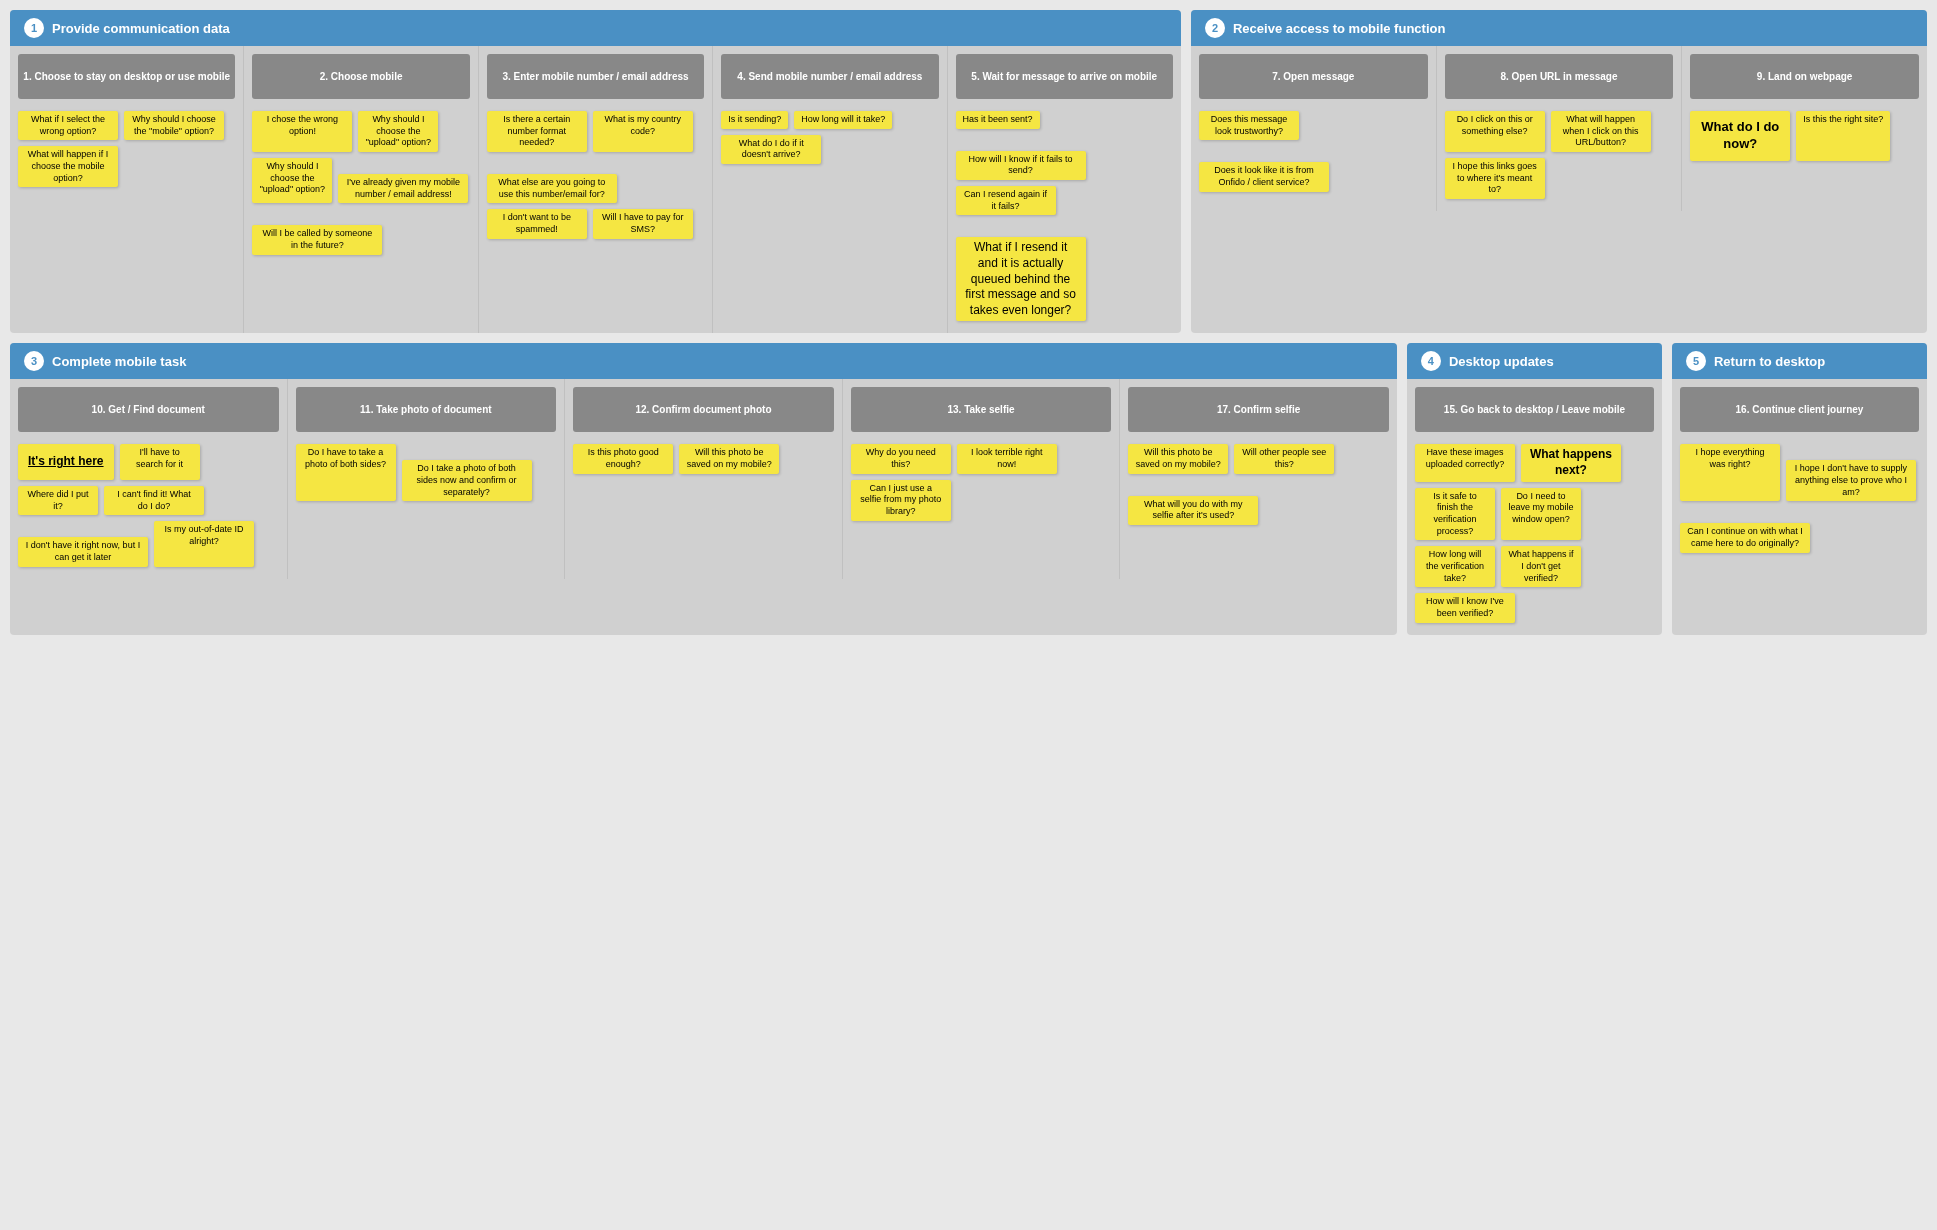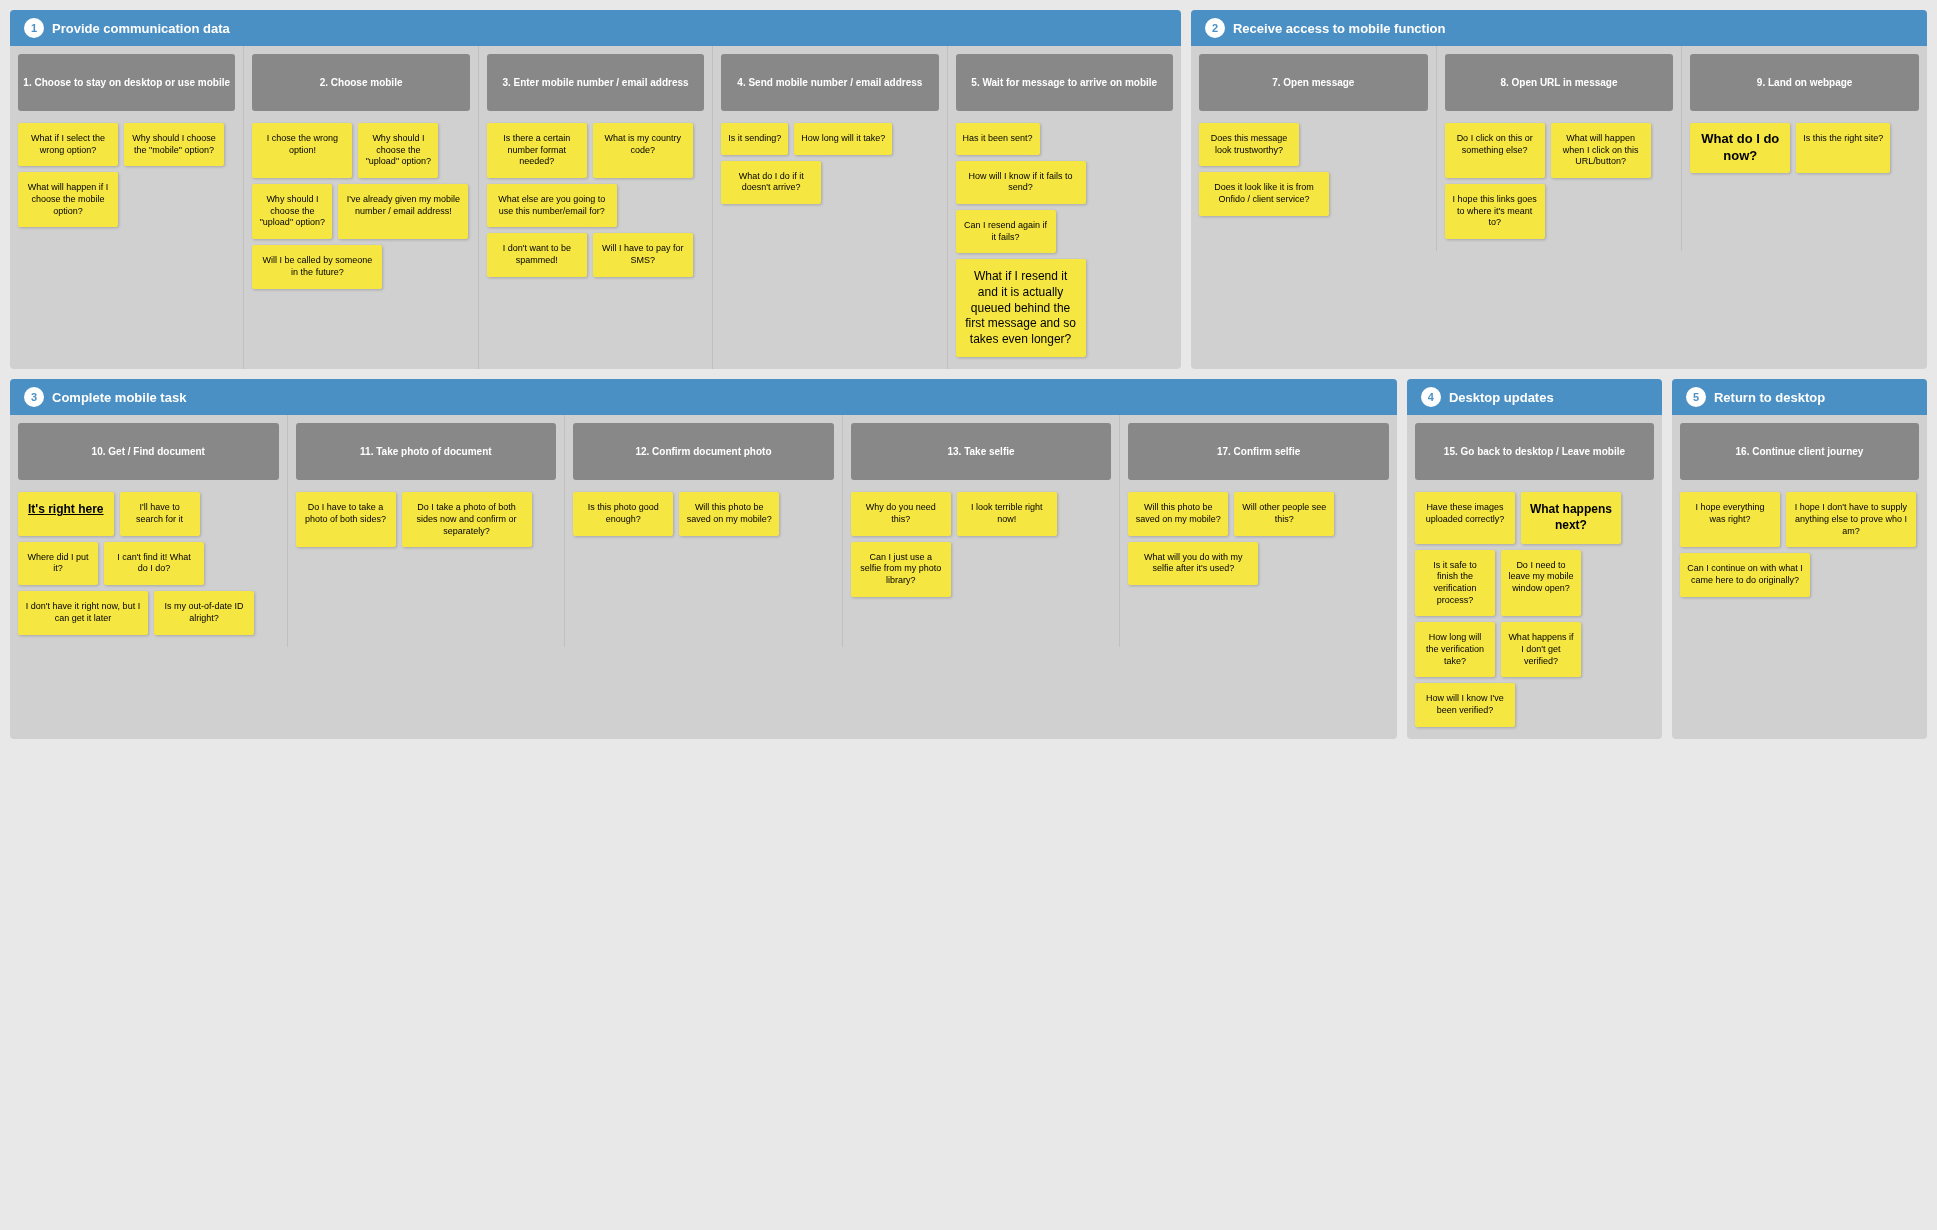--- a/index.html
+++ b/index.html
@@ -61,48 +61,48 @@
       padding: 8px;
       border-right: 1px solid #c0c0c0;
       min-height: 50px;
     }
     .column:last-child { border-right: none; }
 
     .column-header {
       background: #888;
       color: white;
       text-align: center;
-      padding: 22px 4px;
+      padding: 16px 4px;
       font-size: 10px;
       font-weight: bold;
       border-radius: 3px;
       margin-bottom: 8px;
       line-height: 1.3;
     }
 
     .sticky-notes-area {
       display: flex;
       flex-wrap: wrap;
       gap: 6px;
       padding: 4px 0;
     }
 
     .sticky {
       background: #f5e642;
-      padding: 10px 7px;
+      padding: 3px 7px;
       font-size: 9px;
       line-height: 1.3;
       text-align: center;
       border-radius: 2px;
       box-shadow: 1px 1px 3px rgba(0,0,0,0.2);
       min-width: 60px;
       max-width: 100px;
     }
 
-    .sticky.wide { max-width: 130px; }
+    .sticky.wide { max-width: 130px; margin-top: 16px; }
     .sticky.narrow { max-width: 80px; min-width: 55px; }
 
     
     .bottom-row {
       display: flex;
       gap: 10px;
     }
 
     .bottom-left {
       flex: 4;

